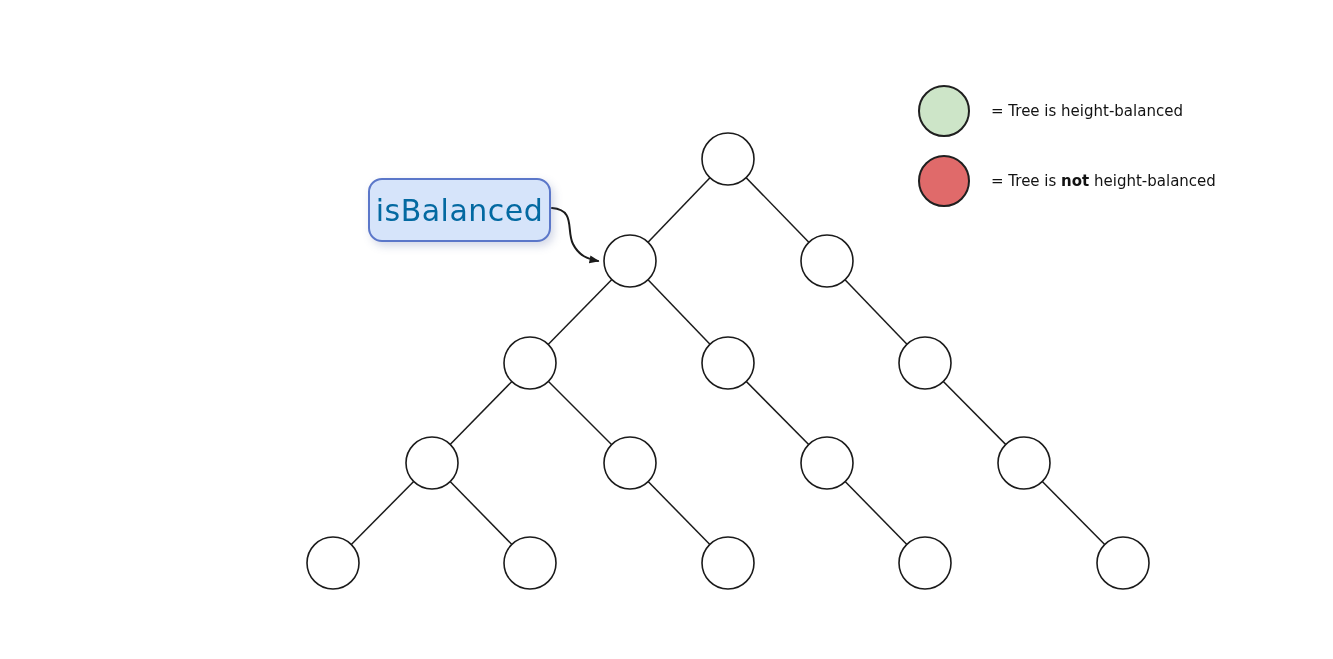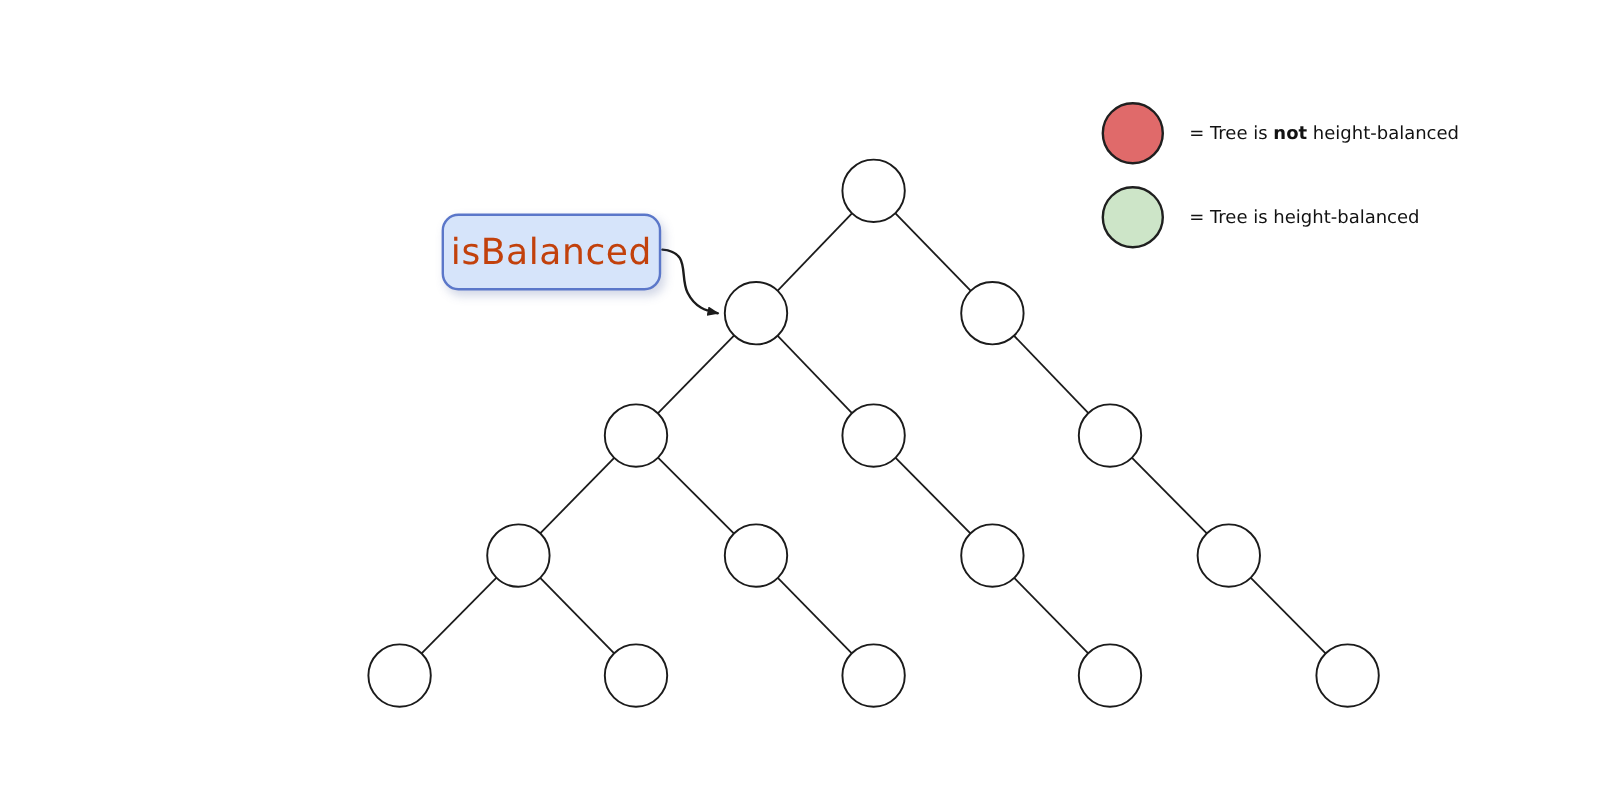--- a/index.html
+++ b/index.html
@@ -108,28 +108,28 @@
         <circle cx="1024" cy="463" r="26" fill="#ffffff" stroke="#1b1b1b" stroke-width="1.6"></circle>
         <circle cx="333" cy="563" r="26" fill="#ffffff" stroke="#1b1b1b" stroke-width="1.6"></circle>
         <circle cx="530" cy="563" r="26" fill="#ffffff" stroke="#1b1b1b" stroke-width="1.6"></circle>
         <circle cx="728" cy="563" r="26" fill="#ffffff" stroke="#1b1b1b" stroke-width="1.6"></circle>
         <circle cx="925" cy="563" r="26" fill="#ffffff" stroke="#1b1b1b" stroke-width="1.6"></circle>
         <circle cx="1123" cy="563" r="26" fill="#ffffff" stroke="#1b1b1b" stroke-width="1.6"></circle>
       </g>
     <path d="M 552 208 C 576 210, 566 230, 573 244 C 579 256, 588 259, 598 261" fill="none" stroke="#1b1b1b" stroke-width="2" stroke-linecap="round" marker-end="url(#arrowhead)"></path>
   </svg>
 
-  <div class="label-box" style="background: rgb(214, 228, 250); border-color: rgb(91, 119, 201); color: #c2410c;">
+  <div class="label-box" style="background: rgb(214, 228, 250); border-color: rgb(91, 119, 201); color: #0369a1;">
     <span>isBalanced</span>
   </div>
 
   <div class="legend">
     <div class="legend-row">
+      <div class="legend-swatch" style="background: rgb(205, 229, 200); border-color: rgb(31, 31, 31);"></div>
+      <span class="legend-text"><span>= Tree is </span><b></b><span>height-balanced</span></span>
+    </div>
+    <div class="legend-row">
       <div class="legend-swatch" style="background: rgb(224, 106, 106); border-color: rgb(31, 31, 31);"></div>
       <span class="legend-text"><span>= Tree is </span><b>not</b><span> height-balanced</span></span>
-    </div>
-    <div class="legend-row">
-      <div class="legend-swatch" style="background: rgb(205, 229, 200); border-color: rgb(31, 31, 31);"></div>
-      <span class="legend-text"><span>= Tree is </span><b></b><span>height-balanced</span></span>
     </div>
   </div>
 
 </div>
 
 </body></html>

